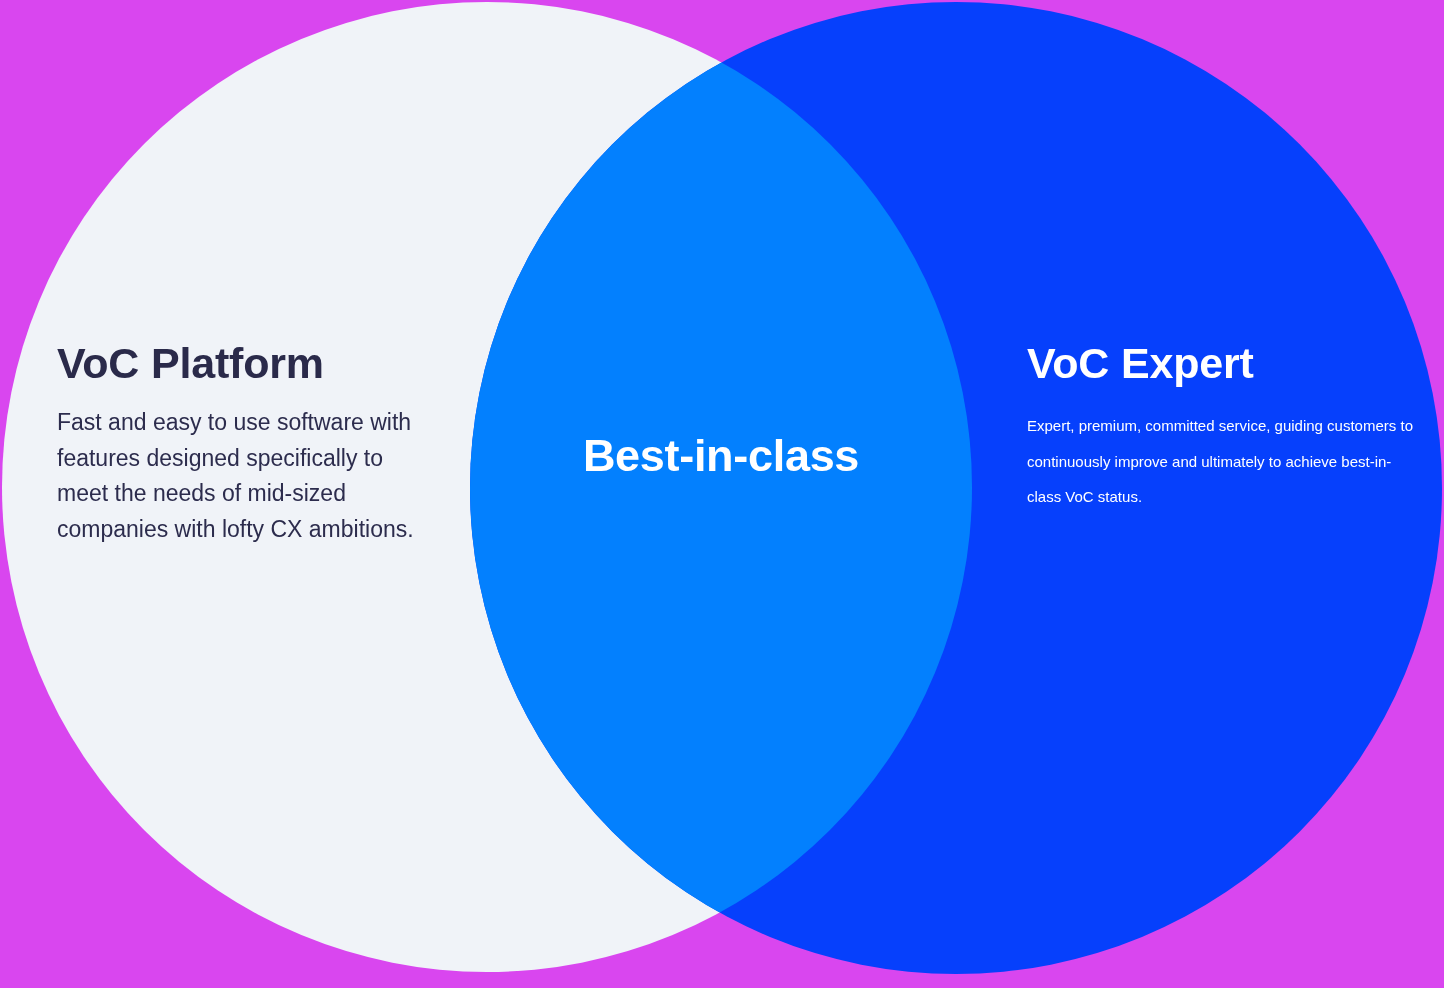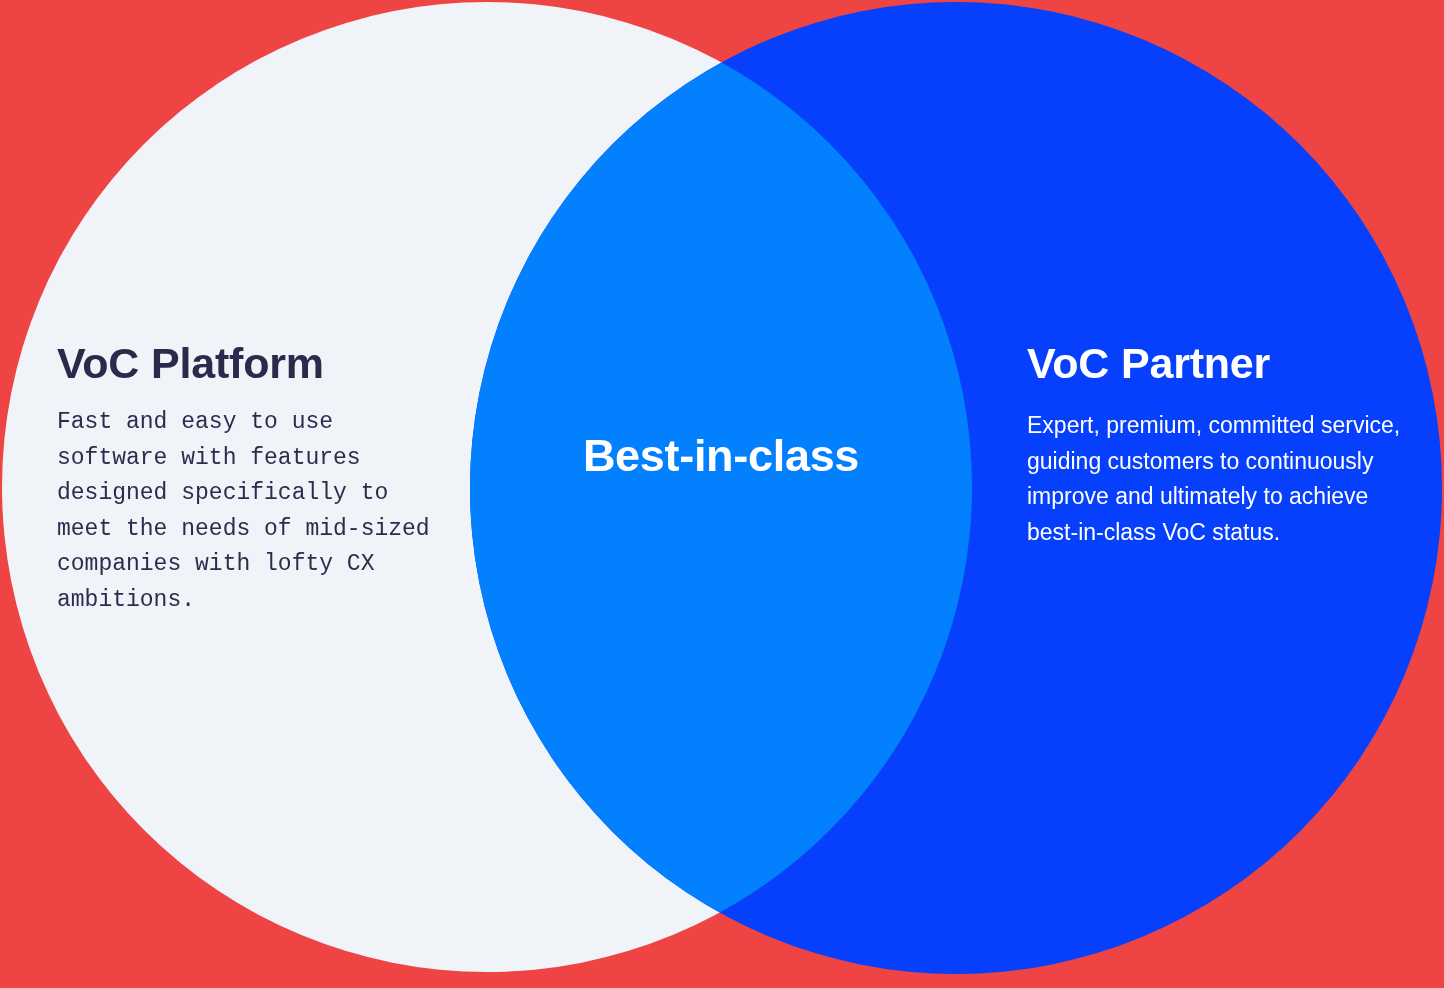--- a/index.html
+++ b/index.html
@@ -55,21 +55,20 @@
   #panel-left .panel-title {
     font-size: 43px;
     line-height: 52px;
     color: #2a2a4a;
   }
   #panel-left .panel-body {
     font-size: 23px;
     line-height: 35.5px;
     color: #2c2c4d;
     width: 378px;
-    font-family: Liberation Mono, monospace;
   }
 
   
   #panel-center {
     left: 470px;
     top: 418px;
     width: 502px;
     text-align: center;
   }
   #panel-center .panel-title {
@@ -85,31 +84,31 @@
     left: 1027px;
     top: 337px;
     width: 392px;
   }
   #panel-right .panel-title {
     font-size: 43px;
     line-height: 52px;
     color: #ffffff;
   }
   #panel-right .panel-body {
-    font-size: 23px;
+    font-size: 15px;
     line-height: 35.5px;
     color: #ffffff;
     width: 390px;
     margin-top: 19px;
   }
 </style>
 </head>
 <body>
 
-<div id="venn-stage" style="background: #ef4444;">
+<div id="venn-stage" style="background: #d946ef;">
 
   <svg id="venn-svg" viewBox="0 0 1444 988" xmlns="http://www.w3.org/2000/svg">
     <defs>
       <clipPath id="clip-left-circle">
         <circle id="clip-left-c" cx="487" cy="487" r="485"></circle>
       </clipPath>
       <clipPath id="clip-right-circle">
         <circle id="clip-right-c" cx="956" cy="488" r="486"></circle>
       </clipPath>
     </defs>
@@ -128,17 +127,17 @@
     <p class="panel-body" style="color: rgb(44, 44, 77);">Fast and easy to use software with features designed specifically to meet the needs of mid-sized companies with lofty CX ambitions.</p>
   </div>
 
   <div class="panel" id="panel-center">
     <h2 class="panel-title" style="color: rgb(255, 255, 255);">
       <span>Best-in-class</span><br>
     </h2>
   </div>
 
   <div class="panel" id="panel-right">
-    <h2 class="panel-title" style="color: rgb(255, 255, 255);">VoC Partner</h2>
+    <h2 class="panel-title" style="color: rgb(255, 255, 255);">VoC Expert</h2>
     <p class="panel-body" style="color: rgb(255, 255, 255);">Expert, premium, committed service, guiding customers to continuously improve and ultimately to achieve best-in-class VoC status.</p>
   </div>
 
 </div>
 
 </body></html>

